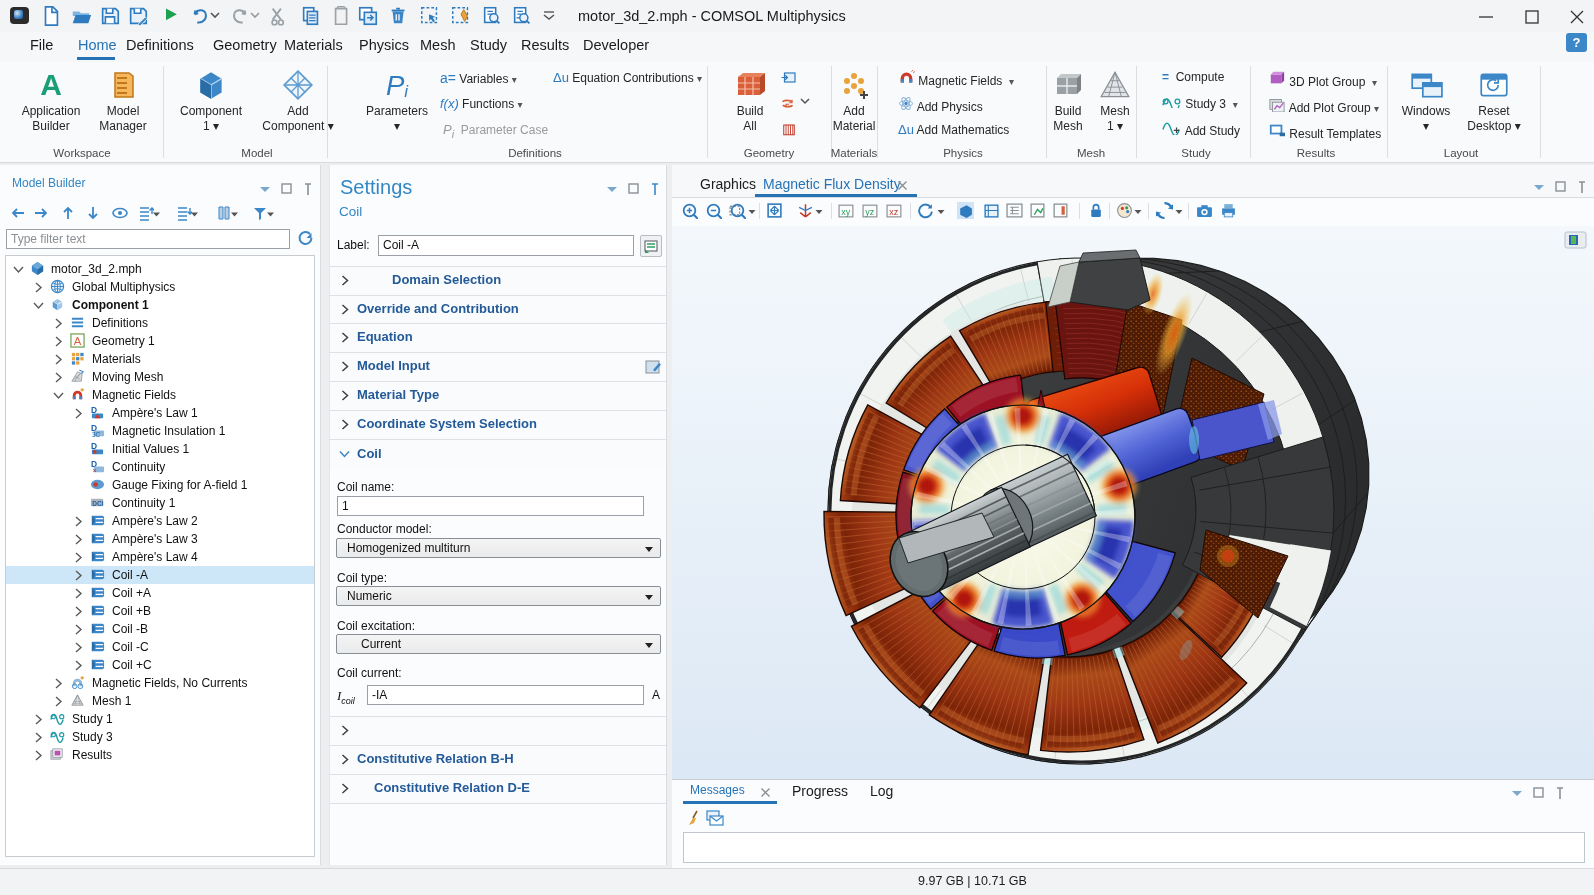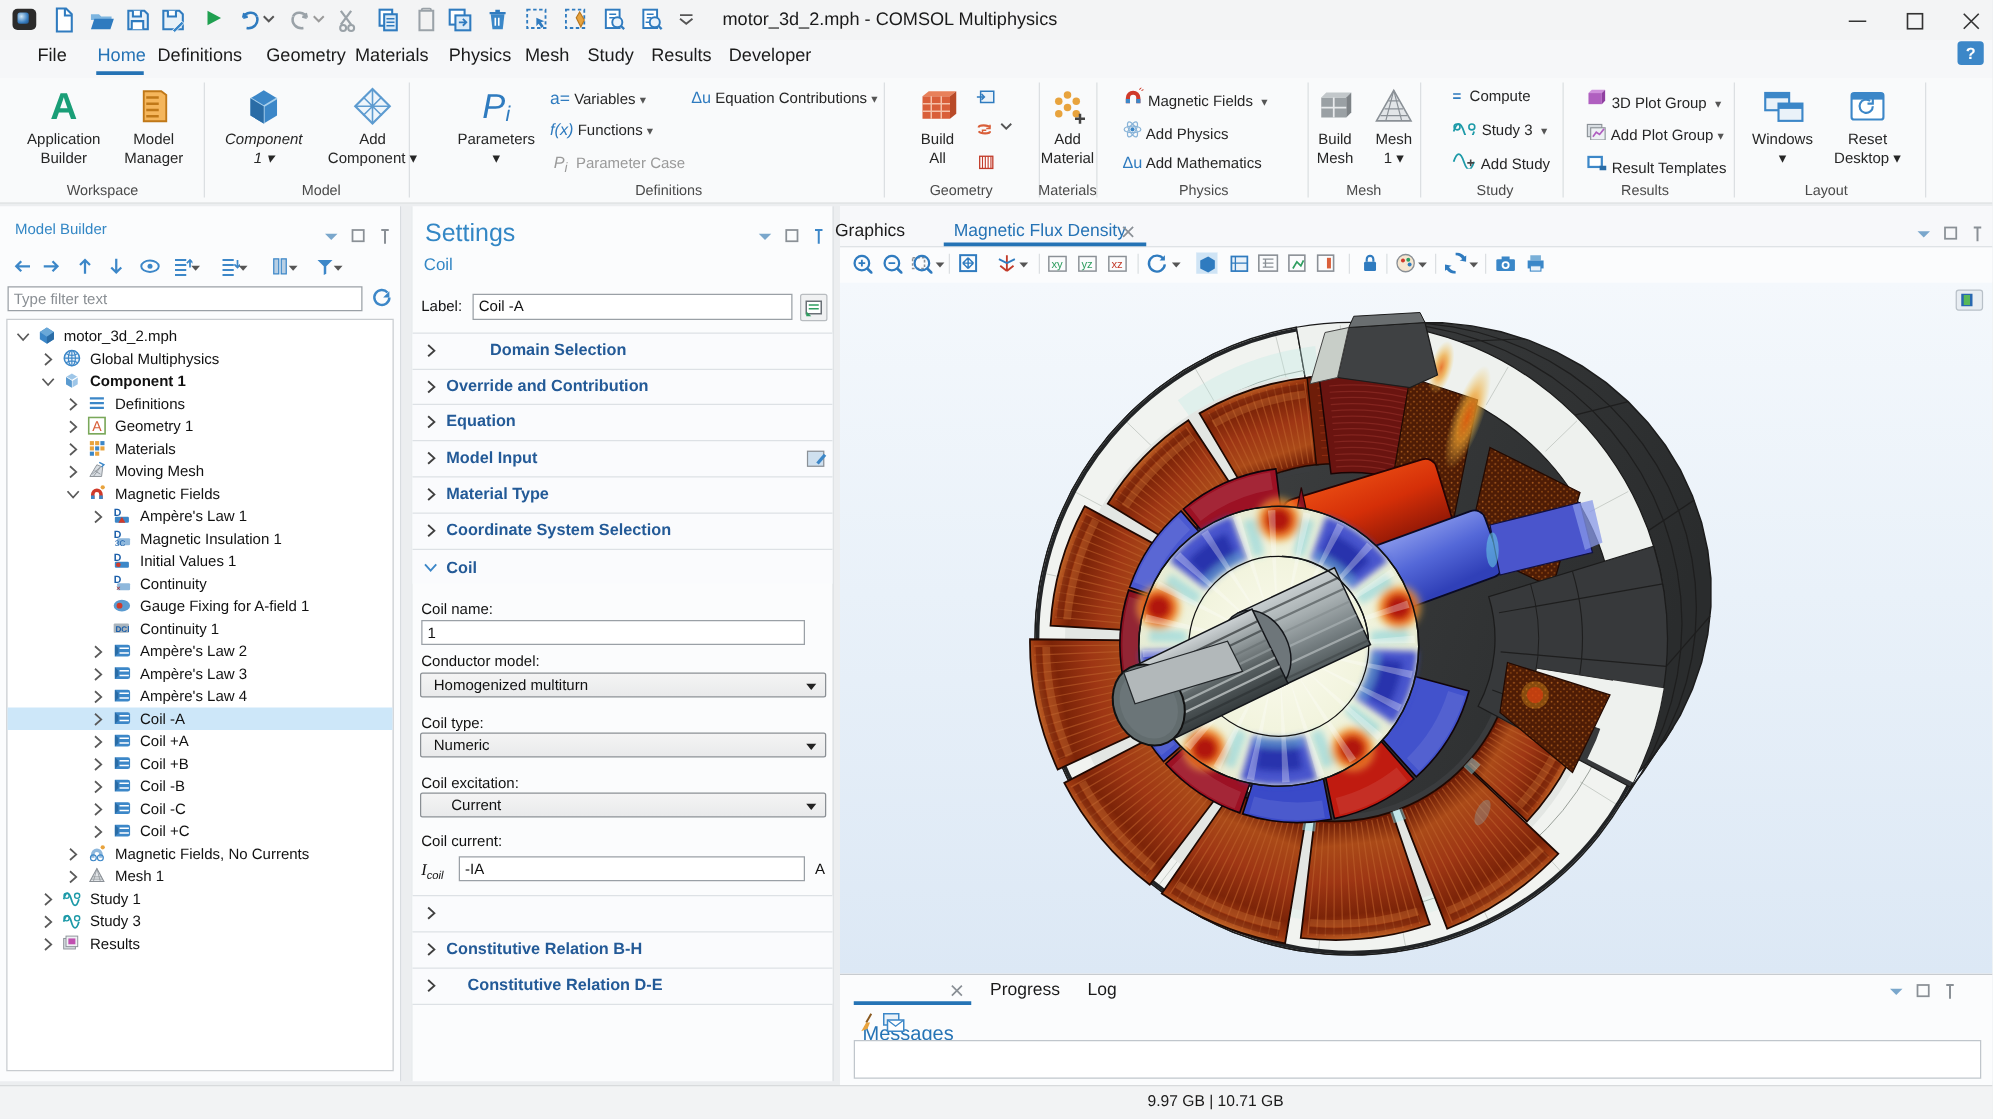--- a/index.html
+++ b/index.html
@@ -148,21 +148,21 @@
 <div class="grouplabel" style="left:1136px;width:120px;">Study</div>
 <div class="grouplabel" style="left:1256px;width:120px;">Results</div>
 <div class="grouplabel" style="left:1401px;width:120px;">Layout</div>
 <div class="bigbtn" style="left:-4px;width:110px;"><div style="height:36px;"><svg width="32" height="34" viewBox="0 0 32 32" style="display:inline-block">
         <text x="16" y="26" font-size="30" font-weight="bold" fill="#1a9e77" text-anchor="middle" font-family="Liberation Serif">A</text>
       </svg></div>Application<br>Builder</div>
 <div class="bigbtn" style="left:68px;width:110px;"><div style="height:36px;"><svg width="32" height="34" viewBox="0 0 32 32" style="display:inline-block">
         <path d="M8 4h14l4 3v21H8z" fill="#f5b65c" stroke="#c07818" stroke-width="1.5"></path>
         <path d="M10 9h10M10 14h10M10 19h10M10 24h10" stroke="#c07818" stroke-width="2"></path>
       </svg></div>Model<br>Manager</div>
-<div class="bigbtn" style="left:156px;width:110px;font-style:italic;"><div style="height:36px;"><svg width="34" height="34" viewBox="0 0 32 32" style="display:inline-block">
+<div class="bigbtn" style="left:156px;width:110px;"><div style="height:36px;"><svg width="34" height="34" viewBox="0 0 32 32" style="display:inline-block">
         <path d="M6 10l10-6 10 6v13l-10 6-10-6z" fill="#3c87c8"></path>
         <path d="M6 10l10 6 10-6M16 16v13" fill="none" stroke="#a8cfec" stroke-width="1.4"></path>
         <path d="M6 10v13l10 6 0-13z" fill="#2a6ca6"></path>
       </svg></div>Component<br>1 ▾</div>
 <div class="bigbtn" style="left:243px;width:110px;"><div style="height:36px;"><svg width="36" height="34" viewBox="0 0 32 32" style="display:inline-block">
         <path d="M16 3l13 13-13 13L3 16z" fill="#eef5fb" stroke="#5d9bd0" stroke-width="1.6"></path>
         <path d="M16 3l0 26M3 16l26 0M9 9l14 14M23 9L9 23" stroke="#5d9bd0" stroke-width="1.2" fill="none"></path>
       </svg></div>Add<br>Component ▾</div>
 <div class="bigbtn" style="left:342px;width:110px;"><div style="height:36px;"><svg width="34" height="34" viewBox="0 0 32 32" style="display:inline-block">
         <text x="16" y="25" font-size="26" fill="#2f7bbf" text-anchor="middle" font-style="italic" font-family="Liberation Serif">P<tspan font-size="16" dy="2">i</tspan></text>
@@ -643,21 +643,21 @@
   </svg>
 <div class="sechead" style="left:357px;top:751px;">Constitutive Relation B-H</div>
 <div class="abs" style="left:330px;top:774px;width:336px;height:29px;border-top:1px solid #dde1e5;background:#fafbfd;"></div>
 <svg class="abs" style="left:341px;top:783px" width="8" height="11" viewBox="0 0 8 11">
     <path d="M1.5 1l5 4.5-5 4.5" fill="none" stroke="#404040" stroke-width="1.5"></path>
   </svg>
 <div class="sechead" style="left:374px;top:780px;">Constitutive Relation D-E</div>
 <div class="abs" style="left:330px;top:803px;width:336px;height:1px;background:#dde1e5;"></div>
 <div class="abs" style="left:672px;top:165px;width:922px;height:700px;background:#fbfcfd;"></div>
 <div class="abs" style="left:672px;top:165px;width:922px;height:33px;background:#f7f8fa;border-bottom:1px solid #d8dce0;"></div>
-<div class="abs" style="left:668px;top:176px;font-size:14px;color:#1b1b1b;">Graphics</div>
+<div class="abs" style="left:700px;top:176px;font-size:14px;color:#1b1b1b;">Graphics</div>
 <div class="abs" style="left:763px;top:176px;font-size:14px;color:#2573b5;">Magnetic Flux Density</div>
 <svg class="abs" style="left:897px;top:180px" width="11" height="11" viewBox="0 0 11 11">
     <path d="M1.5 1.5l8 8m0-8l-8 8" stroke="#8a9096" stroke-width="1.4"></path>
   </svg>
 <div class="abs" style="left:755px;top:194px;width:162px;height:3px;background:#2573b5;"></div>
 <svg class="abs" style="left:1532px;top:180px" width="60" height="14" viewBox="0 0 60 14">
     <path d="M2 5l5 5 5-5z" fill="#7aa7cc"></path>
     <rect x="24" y="2" width="9" height="9" fill="none" stroke="#8a9096" stroke-width="1.4"></rect>
     <path d="M50 2v7m-3-7h6m-3 7v4m-2-11l4 0" stroke="#8a9096" stroke-width="1.6"></path>
   </svg>
@@ -1292,21 +1292,21 @@
 <path d="M930,587 L1027,540" stroke="#2a2f31" stroke-width="1.8" opacity="0.6"></path>
 <ellipse cx="919" cy="564" rx="27.5" ry="33.5" fill="#626c6e" stroke="#111" stroke-width="1.6" transform="rotate(-27 919 564)"></ellipse>
 <ellipse cx="919" cy="564" rx="22" ry="28" fill="#6b7578" transform="rotate(-27 919 564)"></ellipse>
 <polygon points="899,538 982,513 994,537 908,563" fill="#b2b8ba" stroke="#23272a" stroke-width="1"></polygon>
 <path d="M1094.7,510.7 A72,72 0 0 0 1025.5,445.0" fill="none" stroke="#15181a" stroke-width="1.1"></path>
 <rect x="1565" y="232" width="21" height="16" rx="2" fill="#e8edf2" stroke="#b8c0c8" stroke-width="1"></rect>
 <rect x="1569" y="235" width="9" height="10" fill="#2868b0"></rect>
     <rect x="1571" y="236" width="5" height="8" fill="#58b858"></rect>
 </svg>
 <div class="abs" style="left:672px;top:779px;width:922px;height:89px;background:#fbfcfd;border-top:1px solid #c8ccd0;"></div>
-<div class="abs" style="left:690px;top:783px;font-size:16px;color:#2573b5;margin-top:36px;">Messages</div>
+<div class="abs" style="left:690px;top:783px;font-size:12px;color:#2573b5;">Messages</div>
 <svg class="abs" style="left:760px;top:787px" width="11" height="11" viewBox="0 0 11 11">
     <path d="M1.5 1.5l8 8m0-8l-8 8" stroke="#8a9096" stroke-width="1.4"></path>
   </svg>
 <div class="abs" style="left:683px;top:801px;width:94px;height:3px;background:#2573b5;"></div>
 <div class="abs" style="left:792px;top:783px;font-size:14px;color:#1b1b1b;">Progress</div>
 <div class="abs" style="left:870px;top:783px;font-size:14px;color:#1b1b1b;">Log</div>
 <svg class="abs" style="left:1510px;top:786px" width="60" height="14" viewBox="0 0 60 14">
     <path d="M2 5l5 5 5-5z" fill="#7aa7cc"></path>
     <rect x="24" y="2" width="9" height="9" fill="none" stroke="#8a9096" stroke-width="1.4"></rect>
     <path d="M50 2v7m-3-7h6m-3 7v4m-2-11l4 0" stroke="#8a9096" stroke-width="1.6"></path>

